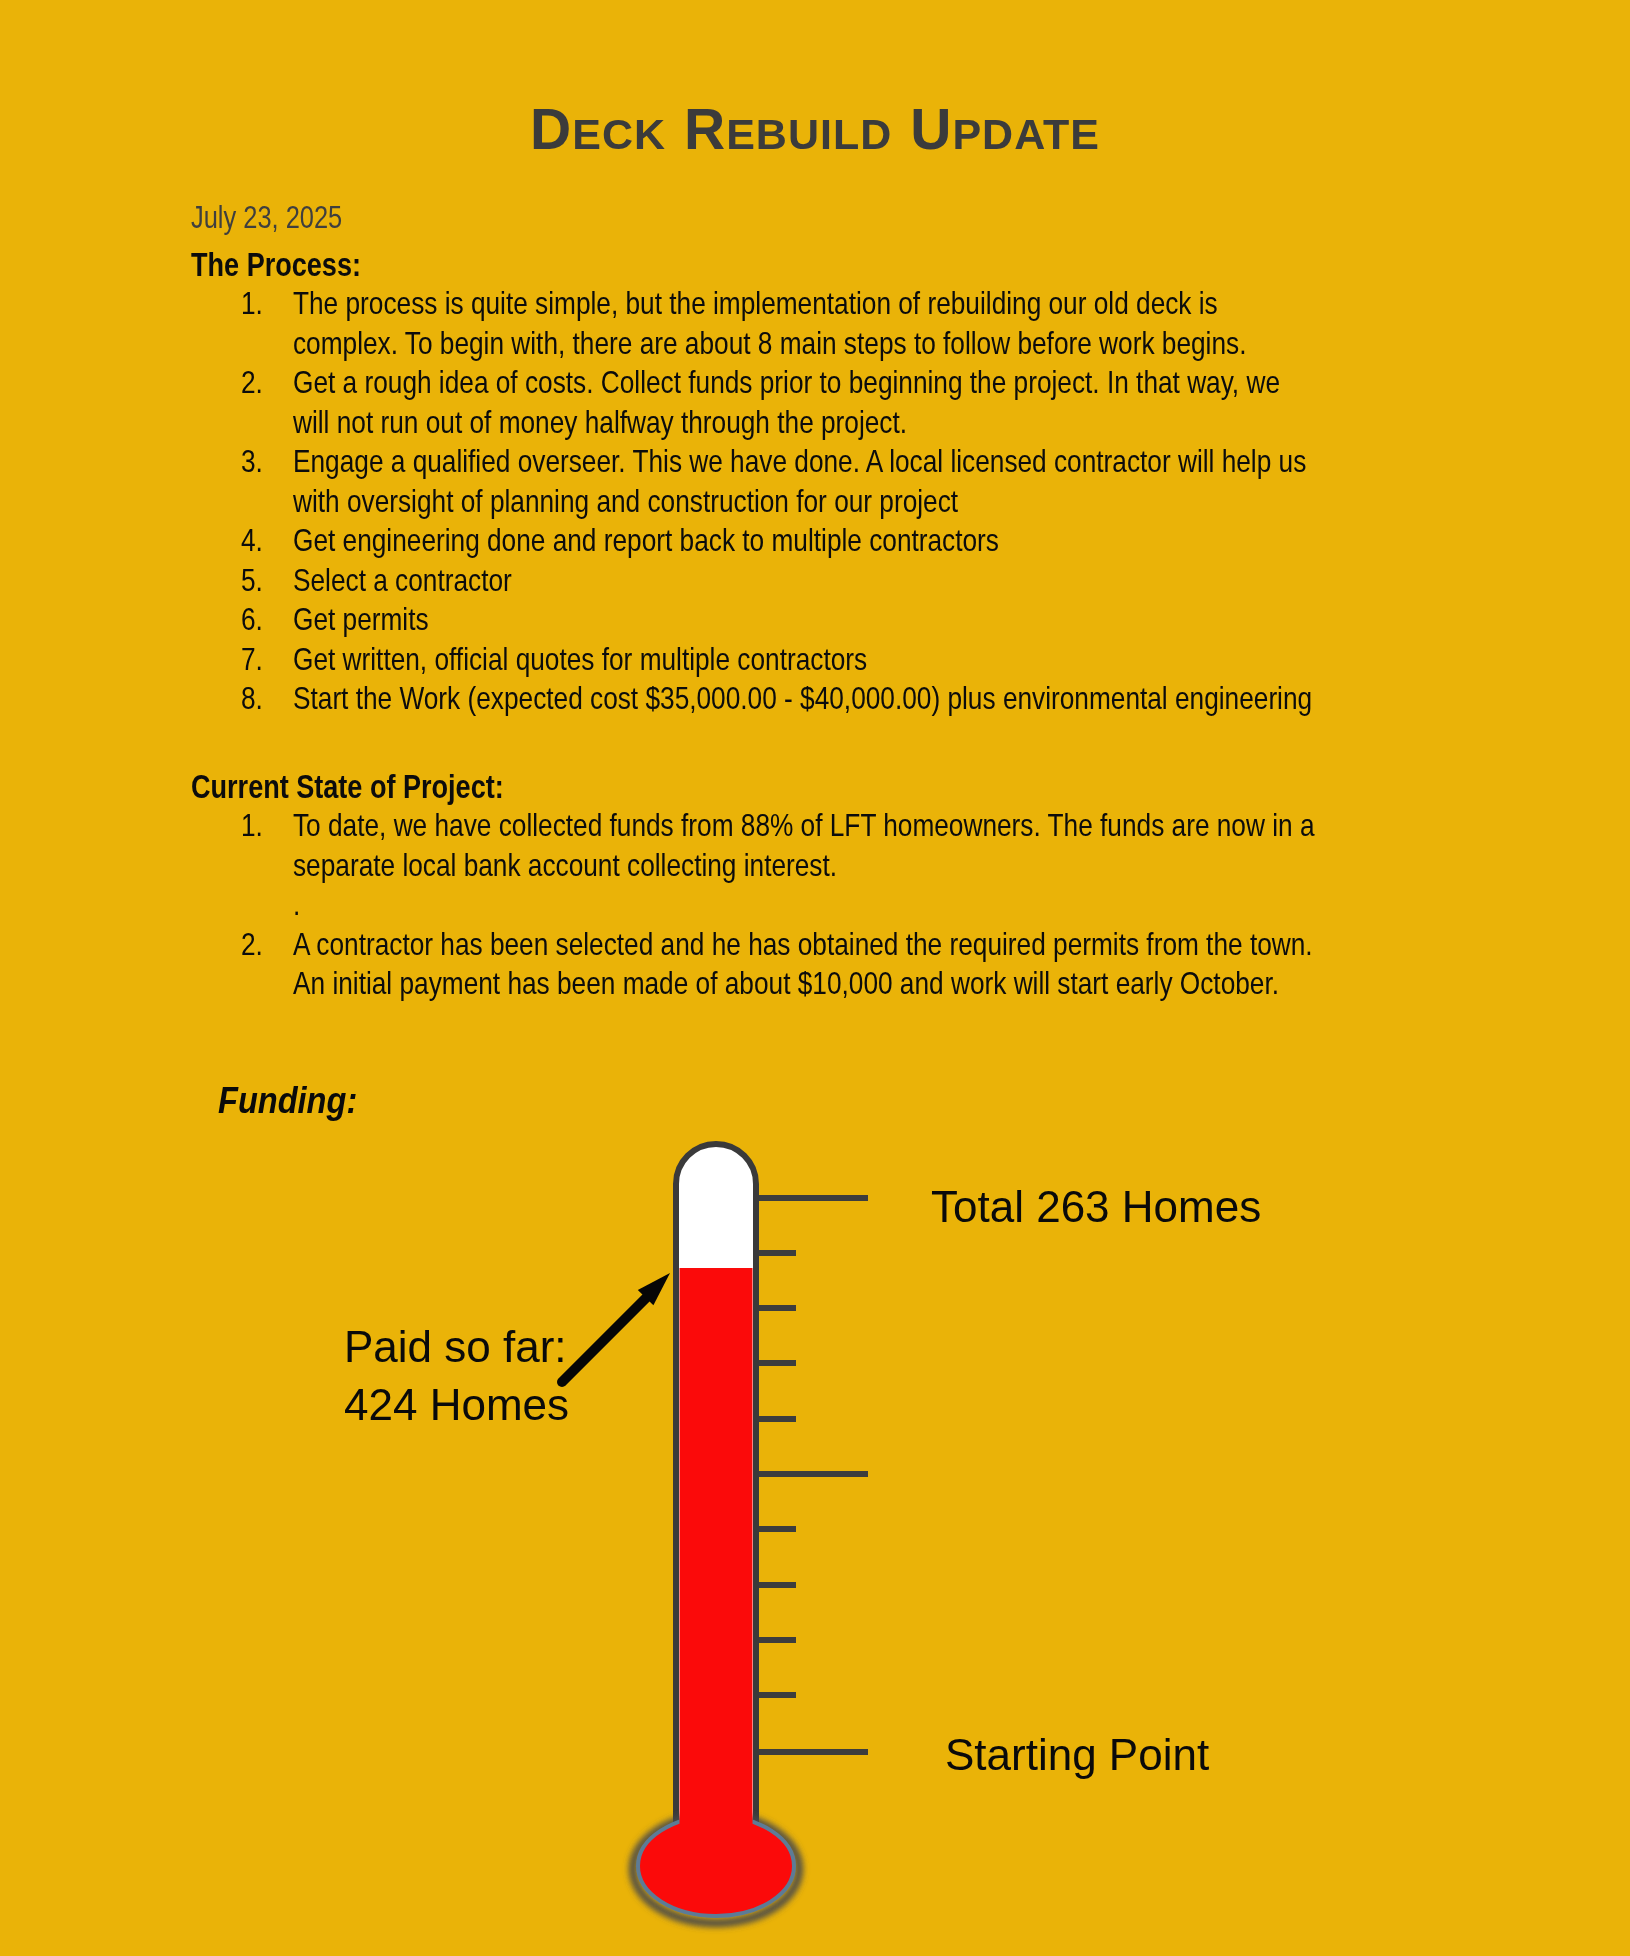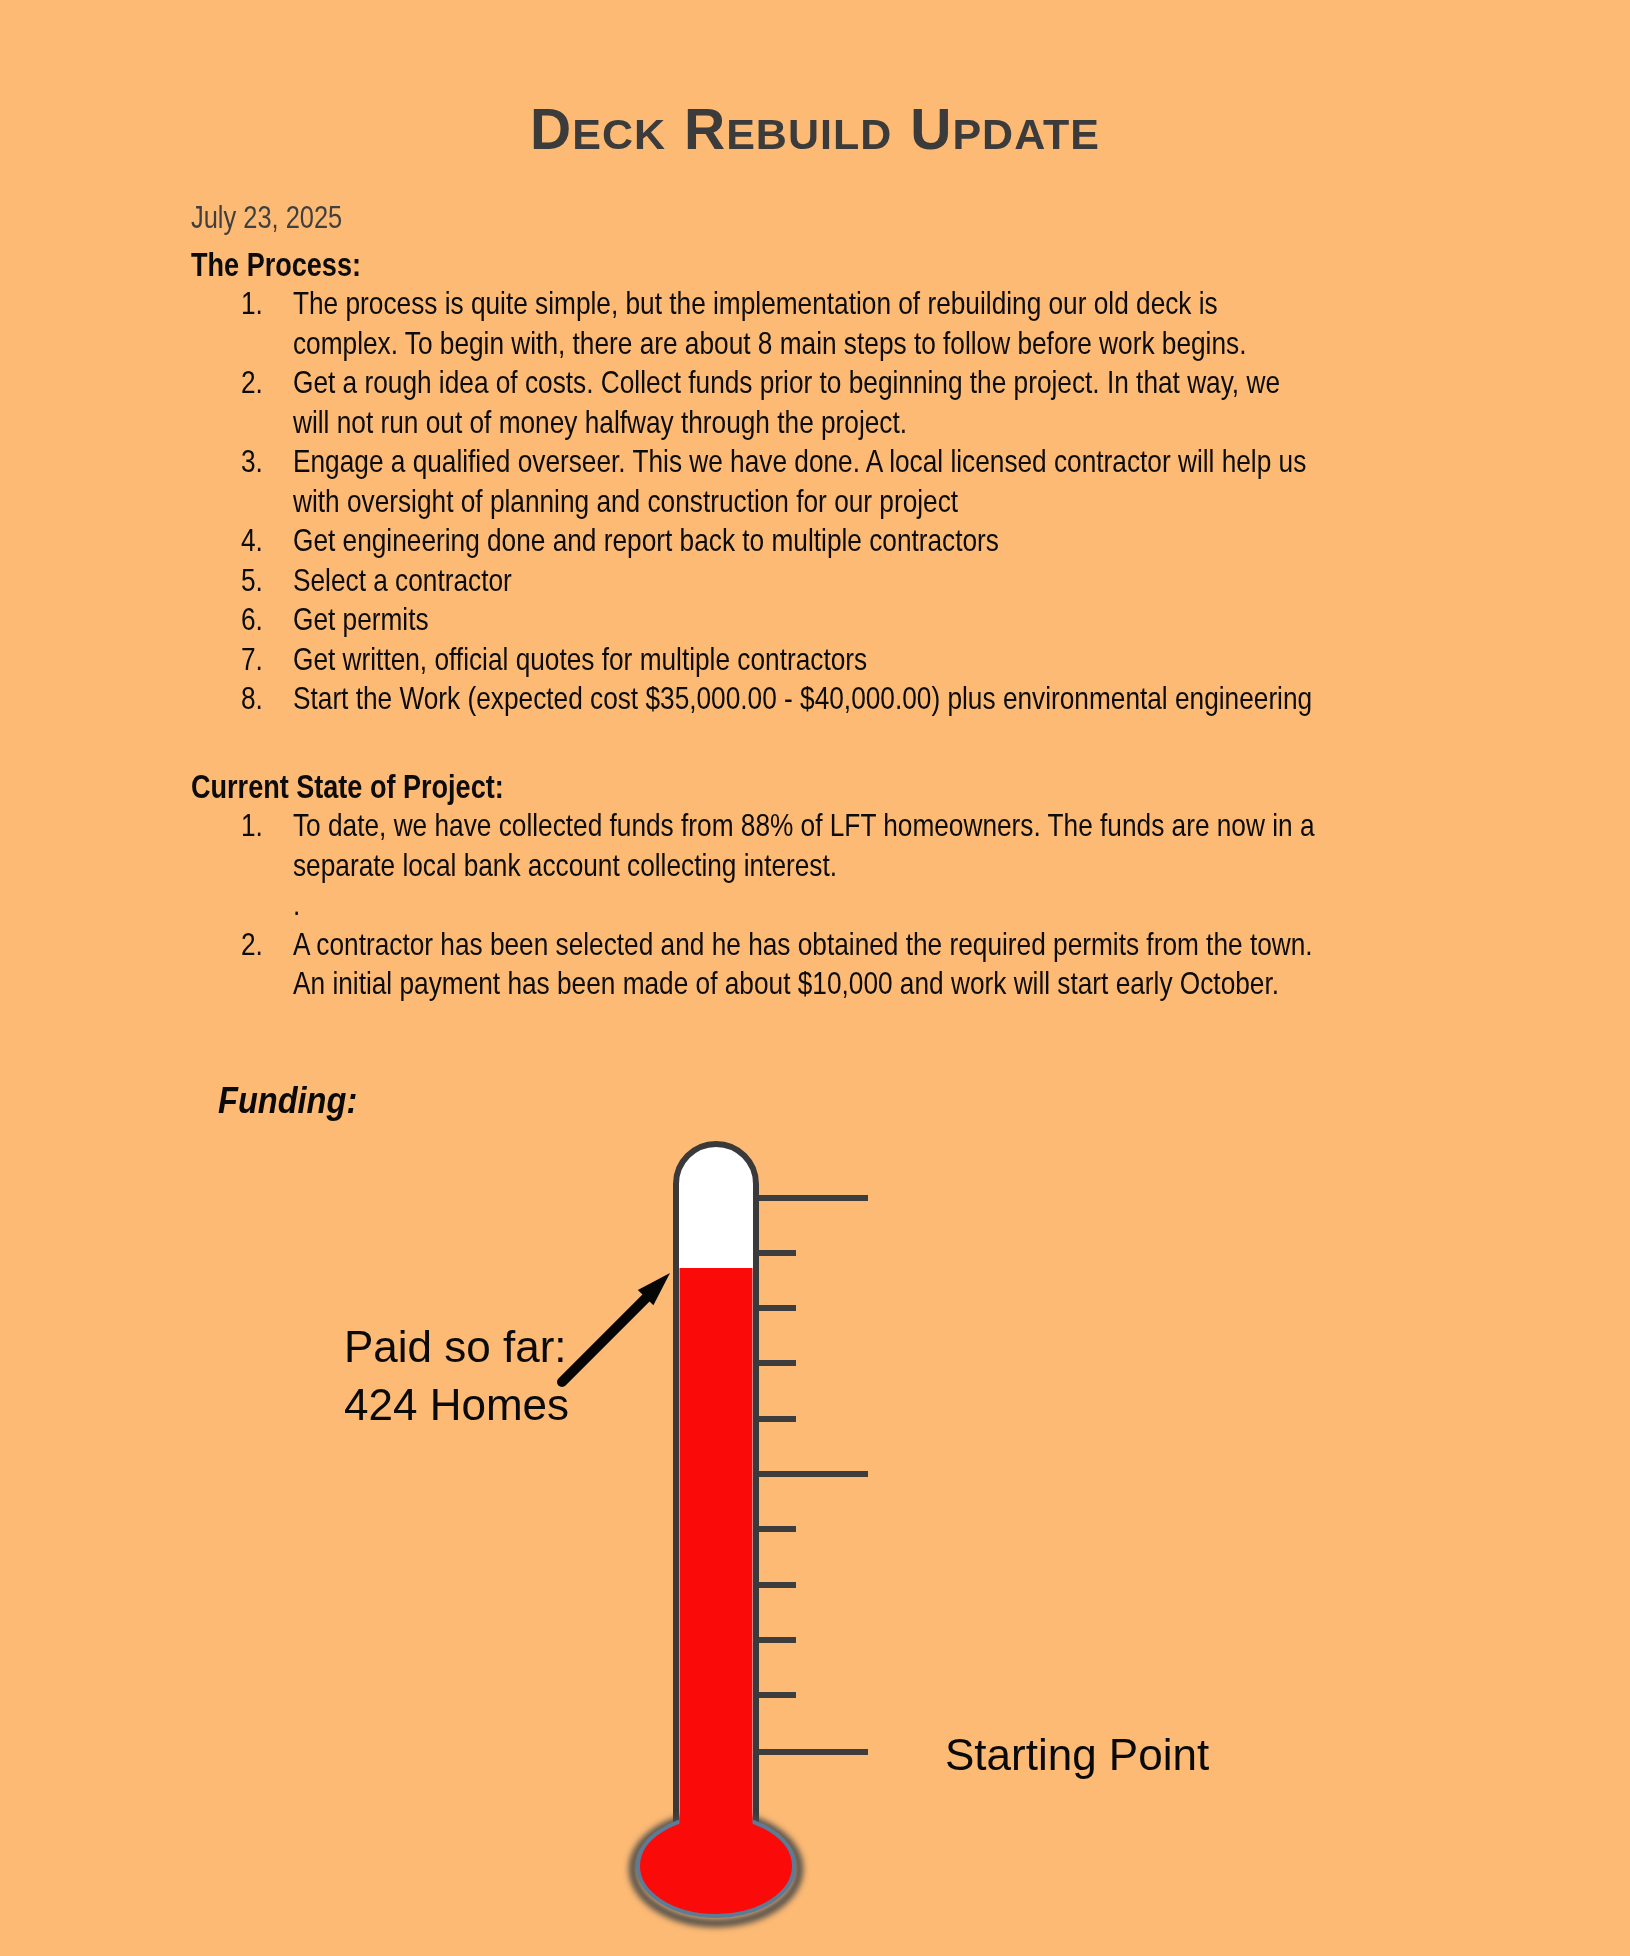--- a/index.html
+++ b/index.html
@@ -1,19 +1,19 @@
 <!DOCTYPE html>
 <html><head>
 <meta charset="utf-8">
 <style>
   html,body{margin:0;padding:0;background:#e8e8e8;}
   .page{
     position:relative;
     width:1630px;height:1956px;
-    background:#fdba74;
+    background:#eab308;
     overflow:hidden;
     font-family:"Liberation Sans", sans-serif;
     color:#141414;
   }
   
   .title{
     position:absolute;left:0;top:96px;width:1630px;
     text-align:center;
     color:#3b3b3b;font-weight:700;letter-spacing:1px;
     white-space:nowrap;
@@ -161,16 +161,17 @@
     <ellipse cx="716" cy="1866" rx="78" ry="50" fill="#fb0a0a" stroke="#5d7b96" stroke-width="4"></ellipse>
 
     <rect x="679.5" y="1268" width="73" height="612" fill="#fb0a0a"></rect>
 
     <g fill="#060606">
       <line x1="562" y1="1382" x2="648" y2="1296" stroke="#060606" stroke-width="10" stroke-linecap="round"></line>
       <polygon points="670,1273 653.4,1305.3 637.8,1289.9"></polygon>
     </g>
   </svg>
 
+  <div class="thermo-label lbl-total">Total 263 Homes</div>
   <div class="thermo-label lbl-paid"><span>Paid so far:</span><br><span>424 Homes</span></div>
   <div class="thermo-label lbl-start">Starting Point</div>
 
 </div>
 
 </body></html>

